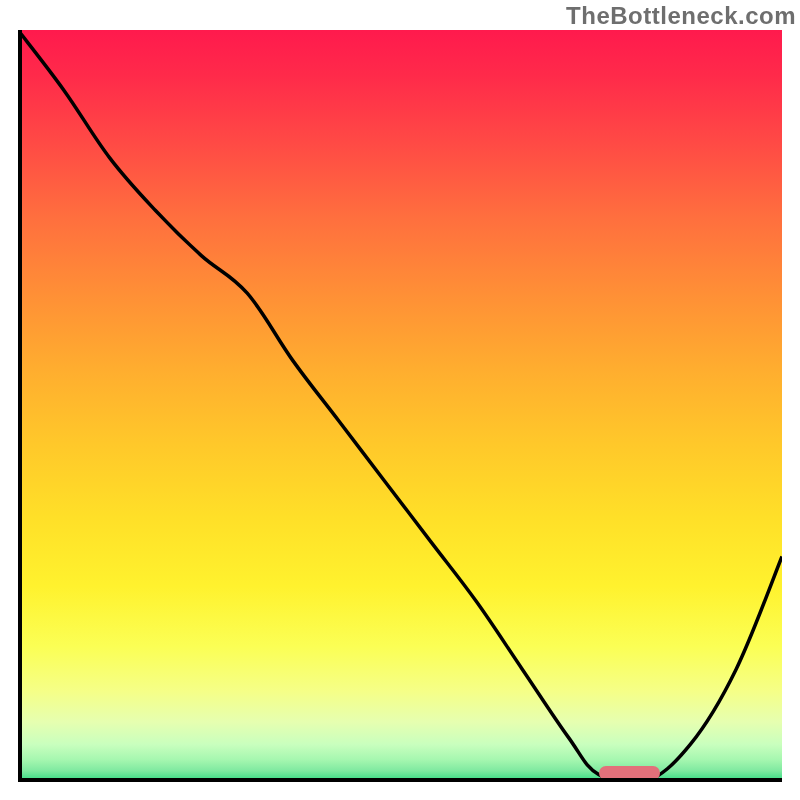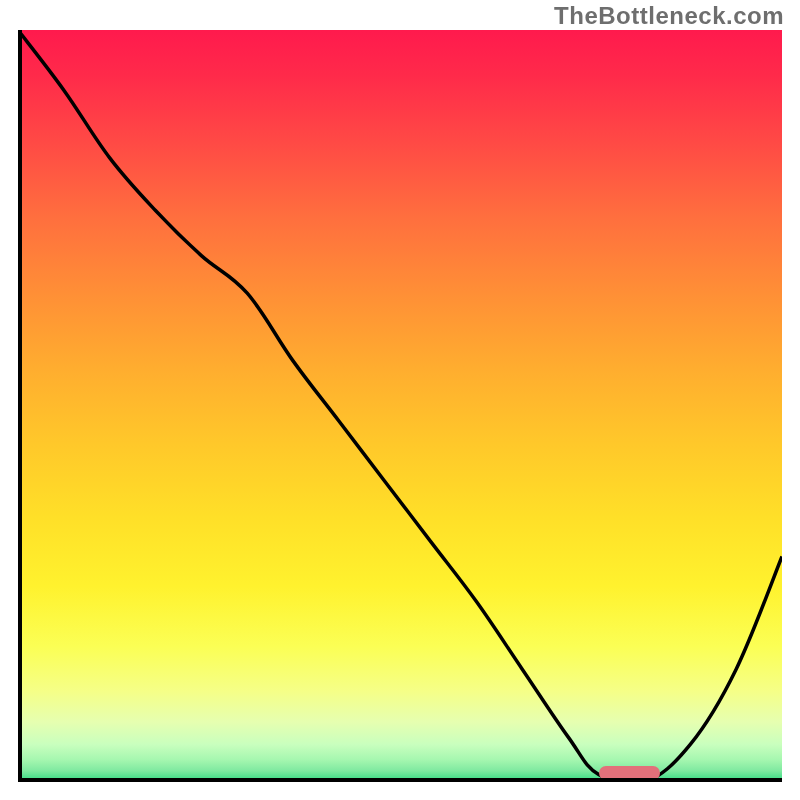--- a/index.html
+++ b/index.html
@@ -12,21 +12,21 @@
     font-family: Arial, Helvetica, sans-serif;
   }
   .chart-wrap {
     position: relative;
     width: 800px;
     height: 800px;
   }
   .attribution {
     position: absolute;
     top: 2px;
-    right: 16px;
+    right: 4px;
     font-size: 24px;
     font-weight: 600;
     color: #6e6e6e;
     letter-spacing: 0.5px;
   }
   .plot-area {
     position: absolute;
     left: 18px;
     top: 30px;
     width: 764px;

